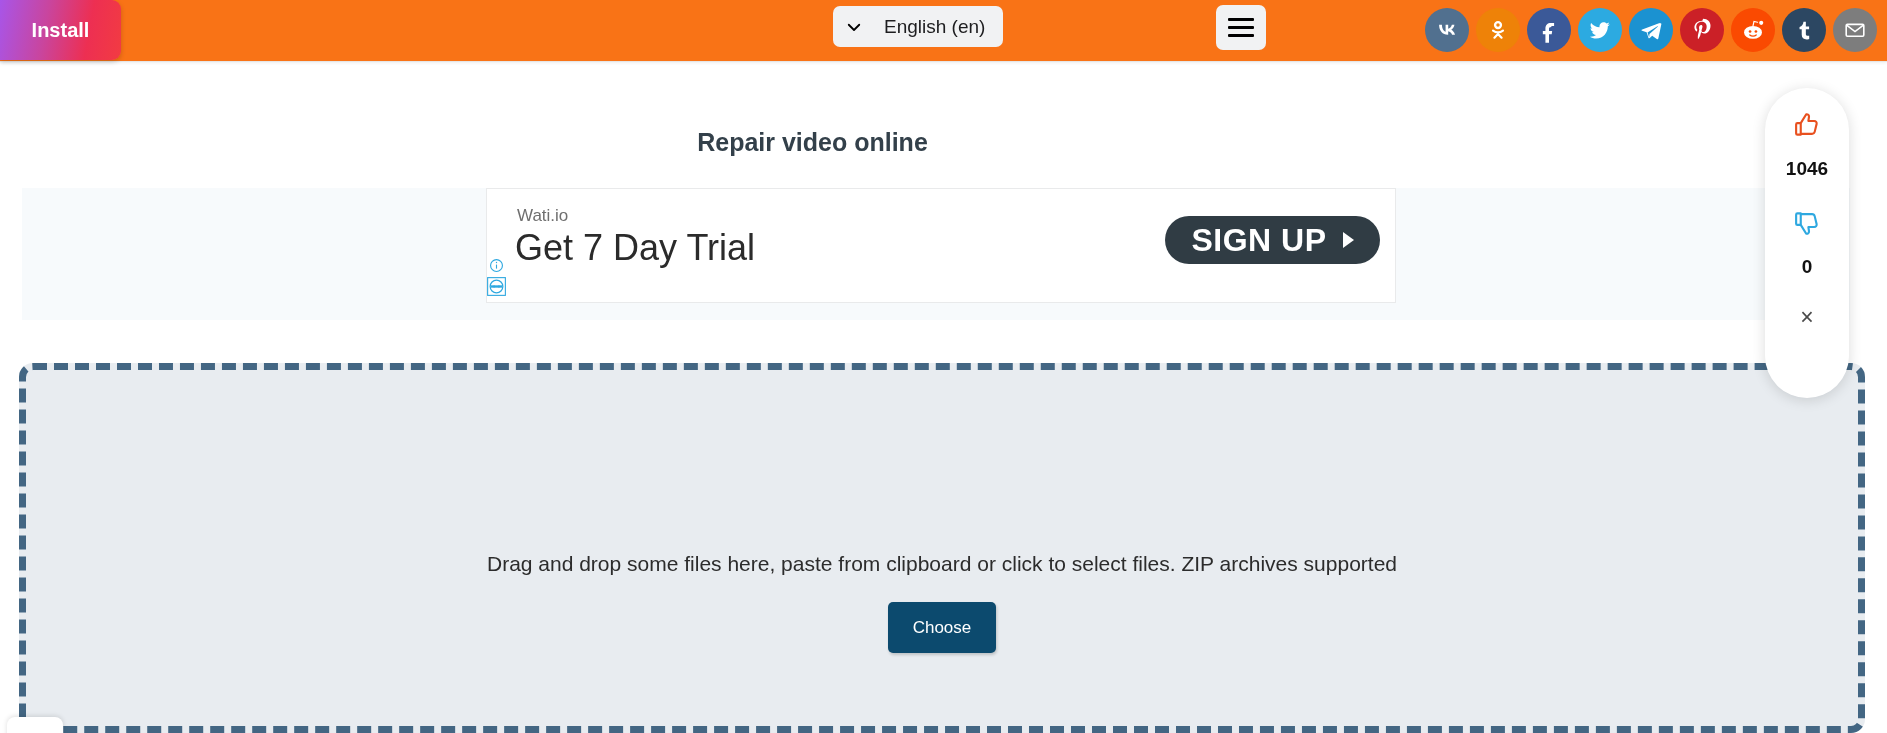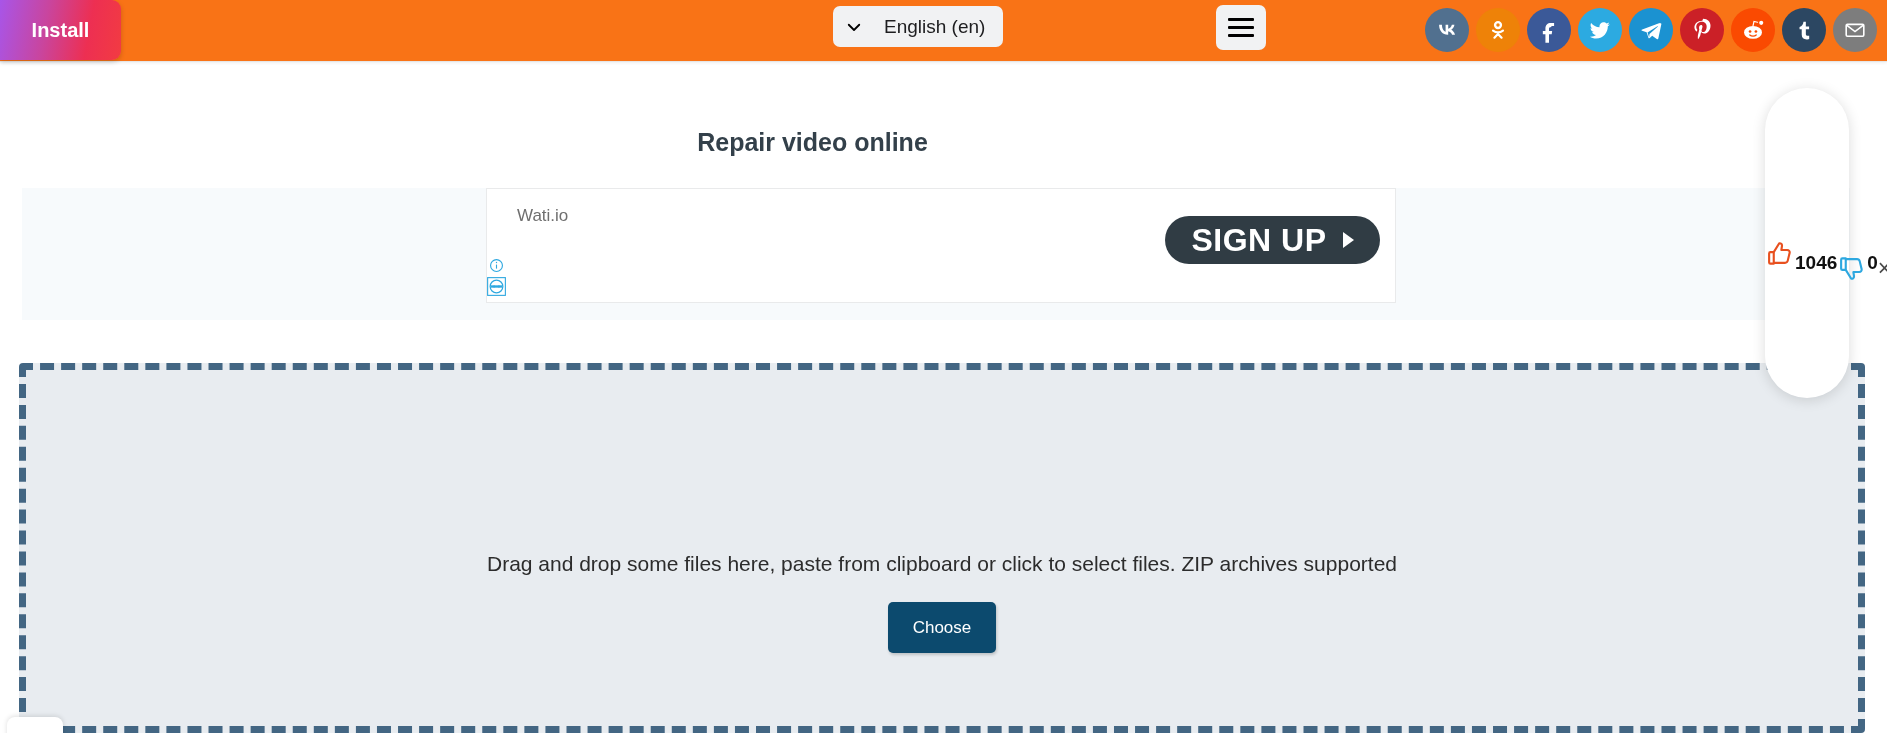--- a/index.html
+++ b/index.html
@@ -192,21 +192,21 @@
 
   
   #dropzone {
     position: absolute;
     left: 19px;
     top: 363px;
     width: 1846px;
     height: 370px;
     background: #e8ecf0;
     border: 7px dashed #436683;
-    border-radius: 4px;
+    border-radius: 14px;
   }
   #dropzone-text {
     position: absolute;
     left: 0; right: 0;
     top: 182px;
     text-align: center;
     font-size: 21px;
     color: #2c2c2c;
   }
   #choose-button {
@@ -231,21 +231,21 @@
     position: absolute;
     right: 38px;
     top: 88px;
     width: 84px;
     height: 310px;
     background: #ffffff;
     border-radius: 42px;
     box-shadow: 0 2px 14px rgba(0,0,0,0.14);
     z-index: 40;
     display: flex;
-    flex-direction: row;
+    flex-direction: column;
     align-items: center;
     padding-top: 22px;
   }
   #vote-widget .vote-icon {
     width: 30px; height: 30px;
     cursor: pointer;
     display: block;
   }
   #vote-up-count, #vote-down-count {
     font-size: 19px;
@@ -368,20 +368,21 @@
     </div>
 
   </div>
 </div>
 
 <div id="page-title">Repair video online</div>
 
 <div id="ad-band">
   <div id="ad-card">
     <div id="ad-brand">Wati.io</div>
+    <div id="ad-headline">Get 7 Day Trial</div>
     <button id="signup-button">
       <span>SIGN UP</span>
       <span class="tri"></span>
     </button>
   </div>
 </div>
 
 <span id="adchoice-info">
   <svg width="15" height="15" viewBox="0 0 24 24" fill="none" stroke="#2ea8e0" stroke-width="1.8">
     <circle cx="12" cy="12" r="9.5"></circle>

